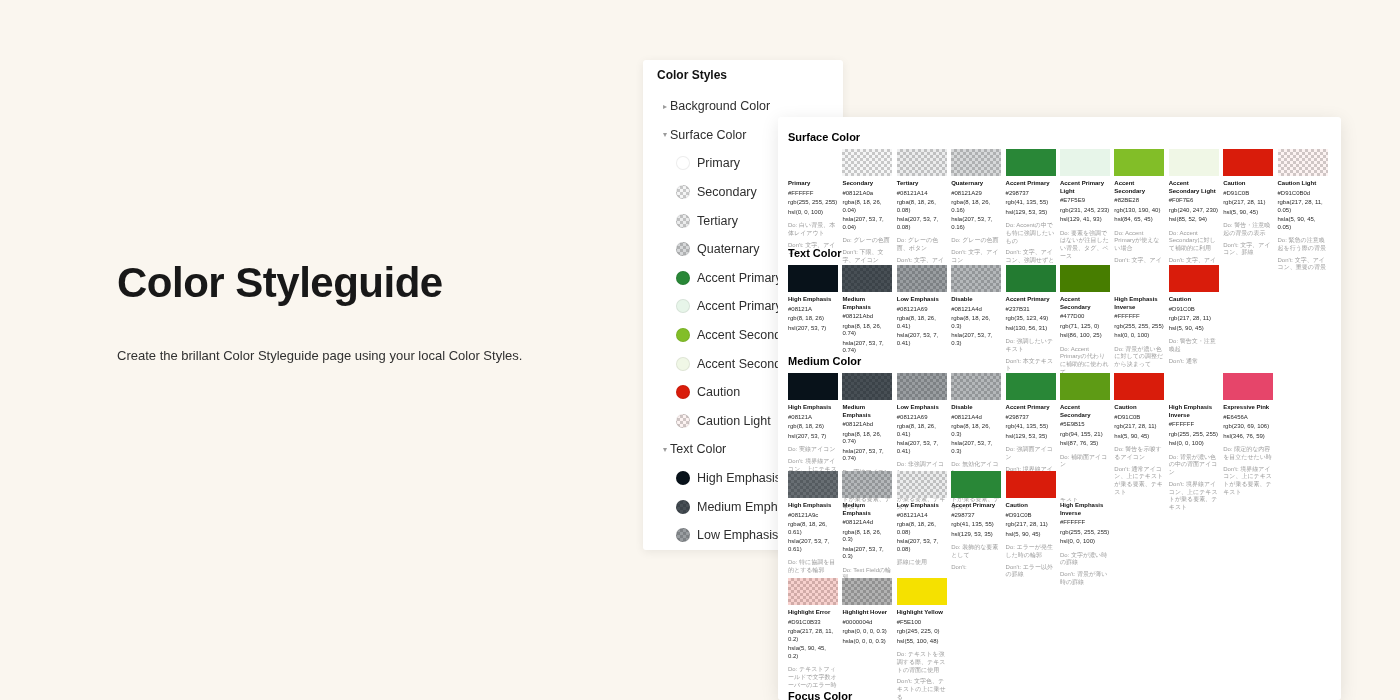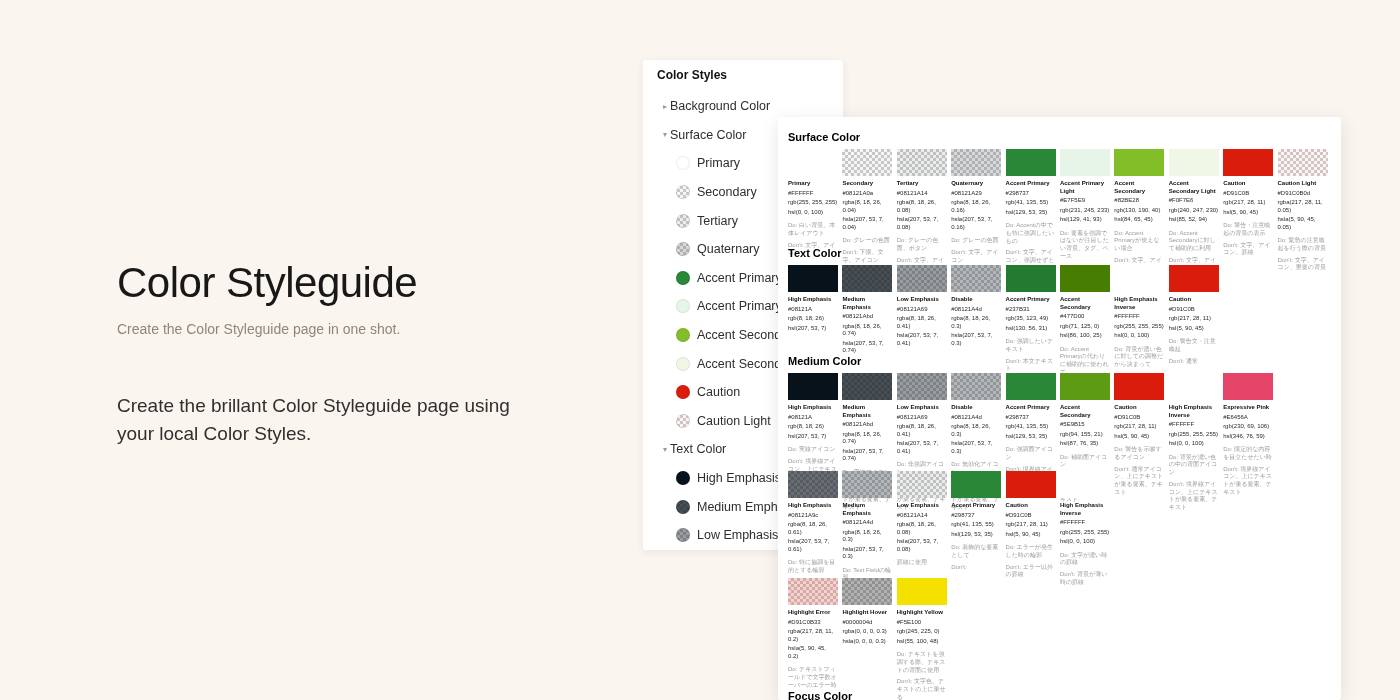--- a/index.html
+++ b/index.html
@@ -1,23 +1,23 @@
 <!DOCTYPE html>
 <html><head>
 <meta charset="utf-8">
 <style>
   * { margin:0; padding:0; box-sizing:border-box; }
   html,body { width:1400px; height:700px; overflow:hidden; }
   body { background:#FAF6EF; font-family:"Liberation Sans","DejaVu Sans",sans-serif; position:relative; }
 
   
   .hero { position:absolute; left:117px; top:260px; width:440px; }
-  .hero h1 { font-size:42px; font-weight:400; color:#181818; letter-spacing:-0.5px; line-height:1.1; }
+  .hero h1 { font-size:42px; font-weight:700; color:#181818; letter-spacing:-0.5px; line-height:1.1; }
   .hero .sub { margin-top:15px; font-size:14px; color:#8F857B; }
-  .hero .desc { margin-top:55px; font-size:19px; color:#303030; line-height:1.48; width:430px; }
+  .hero .desc { margin-top:40px; font-size:13px; color:#303030; line-height:1.48; width:430px; }
 
   
   .sidebar { position:absolute; left:643px; top:60px; width:200px; height:490px;
              background:#fff; border-radius:3px; box-shadow:0 2px 10px rgba(0,0,0,0.07);
              z-index:1; padding-top:8px; overflow:hidden; }
   .sidebar-title { padding-left:14px; font-size:12px; font-weight:700; color:#111; }
   #sidebar-items { margin-top:10px; }
   .side-row { height:28.6px; display:flex; align-items:center; cursor:default; }
   .side-row .chev { width:10px; margin-left:17px; font-size:8px; color:#9a9a9a; text-align:center; }
   .side-row.group .lbl { font-size:12.5px; color:#2e2e2e; white-space:nowrap; }
@@ -37,21 +37,20 @@
   .sw-name { margin-top:4px; font-size:6px; font-weight:700; color:#101010; line-height:1.25; }
   .sw-hex, .sw-rgb, .sw-hsl { margin-top:2px; font-size:6px; color:#2a2a2a; line-height:1.25; }
   .sw-do { margin-top:6px; font-size:6px; color:#9b9b9b; line-height:1.3; }
   .sw-dont { margin-top:4px; font-size:6px; color:#9b9b9b; line-height:1.3; }
 </style>
 </head>
 <body>
 
 <div class="hero">
   <h1>Color Styleguide</h1>
-  <p class="sub">Create the Color Styleguide page in one shot.</p>
   <p class="desc">Create the brillant Color Styleguide page using your local Color Styles.</p>
 </div>
 
 <aside class="sidebar">
   <div class="sidebar-title">Color Styles</div>
   <div id="sidebar-items">
       <div class="side-row group">
     <span class="chev">▸</span>
     <span class="lbl">Background Color</span>
   </div>

